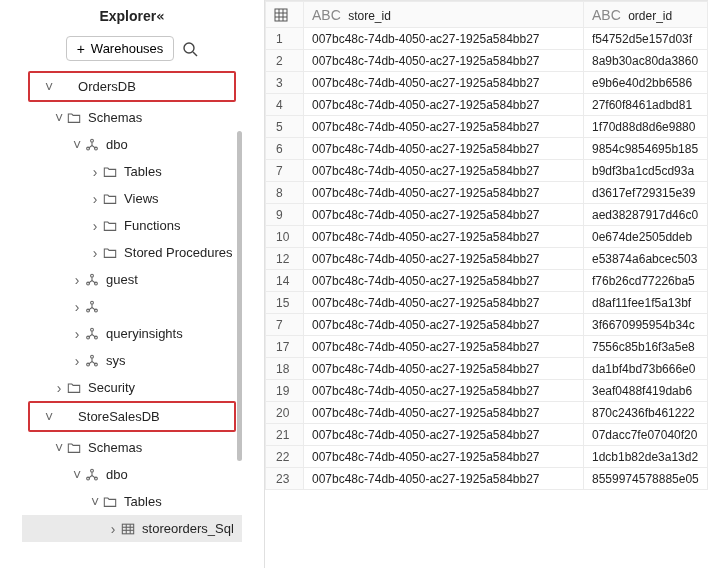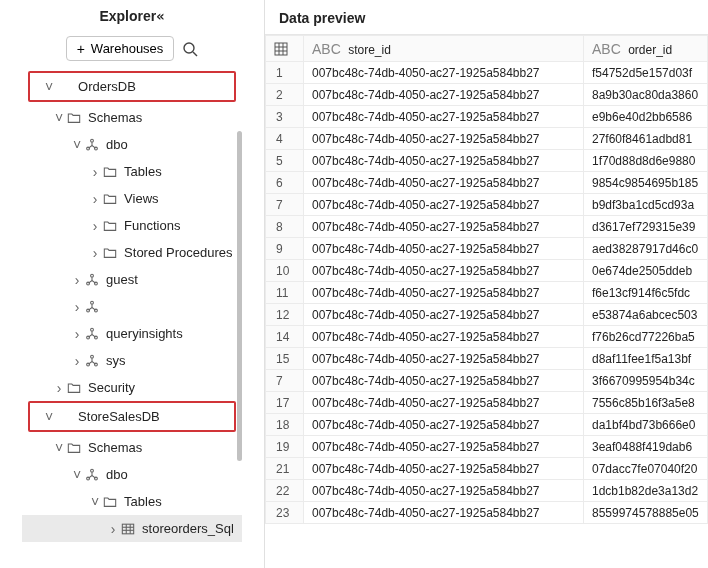--- a/index.html
+++ b/index.html
@@ -373,21 +373,20 @@
             <line x1="10.5" y1="2.5" x2="10.5" y2="13.5"></line>
           </svg>
         </span>
         <span class="node-label">storeorders_Sql</span>
       </div>
       <div class="tree-scrollbar"></div>
   </div>
 </div>
 
 <div class="preview">
-  <div class="preview-header">Data preview</div>
   <div class="grid-wrap">
     <table class="grid">
       <thead>
         <tr>
           <th class="corner-cell">
             <svg width="14" height="14" viewBox="0 0 14 14" fill="none" stroke="#555" stroke-width="1">
               <rect x="1" y="1" width="12" height="12"></rect>
               <line x1="1" y1="5" x2="13" y2="5"></line>
               <line x1="1" y1="9" x2="13" y2="9"></line>
               <line x1="5" y1="1" x2="5" y2="13"></line>
@@ -449,25 +448,20 @@
             <td class="rownum">9</td>
             <td>007bc48c-74db-4050-ac27-1925a584bb27</td>
             <td>aed38287917d46c0</td>
           </tr>
           <tr>
             <td class="rownum">10</td>
             <td>007bc48c-74db-4050-ac27-1925a584bb27</td>
             <td>0e674de2505ddeb</td>
           </tr>
           <tr>
-            <td class="rownum">11</td>
-            <td>007bc48c-74db-4050-ac27-1925a584bb27</td>
-            <td>f6e13cf914f6c5fdc</td>
-          </tr>
-          <tr>
             <td class="rownum">12</td>
             <td>007bc48c-74db-4050-ac27-1925a584bb27</td>
             <td>e53874a6abcec503</td>
           </tr>
           <tr>
             <td class="rownum">14</td>
             <td>007bc48c-74db-4050-ac27-1925a584bb27</td>
             <td>f76b26cd77226ba5</td>
           </tr>
           <tr>
@@ -487,20 +481,25 @@
           </tr>
           <tr>
             <td class="rownum">18</td>
             <td>007bc48c-74db-4050-ac27-1925a584bb27</td>
             <td>da1bf4bd73b666e0</td>
           </tr>
           <tr>
             <td class="rownum">19</td>
             <td>007bc48c-74db-4050-ac27-1925a584bb27</td>
             <td>3eaf0488f419dab6</td>
+          </tr>
+          <tr>
+            <td class="rownum">20</td>
+            <td>007bc48c-74db-4050-ac27-1925a584bb27</td>
+            <td>870c2436fb461222</td>
           </tr>
           <tr>
             <td class="rownum">21</td>
             <td>007bc48c-74db-4050-ac27-1925a584bb27</td>
             <td>07dacc7fe07040f20</td>
           </tr>
           <tr>
             <td class="rownum">22</td>
             <td>007bc48c-74db-4050-ac27-1925a584bb27</td>
             <td>1dcb1b82de3a13d2</td>

